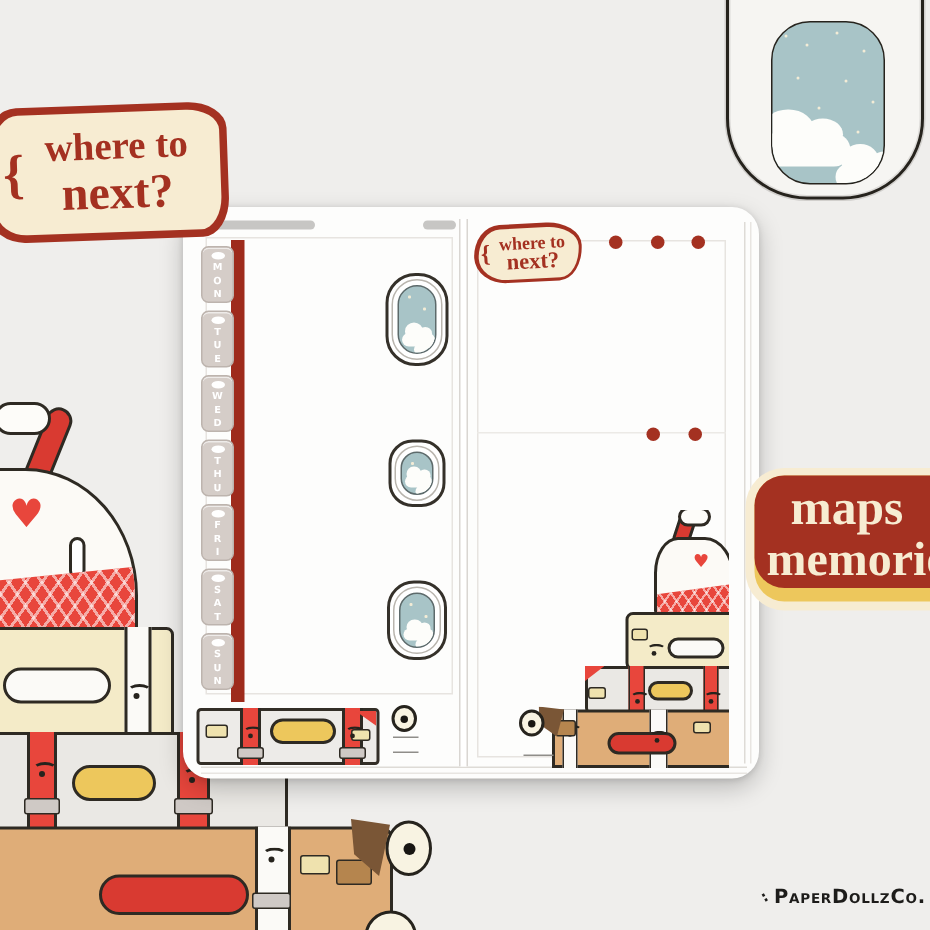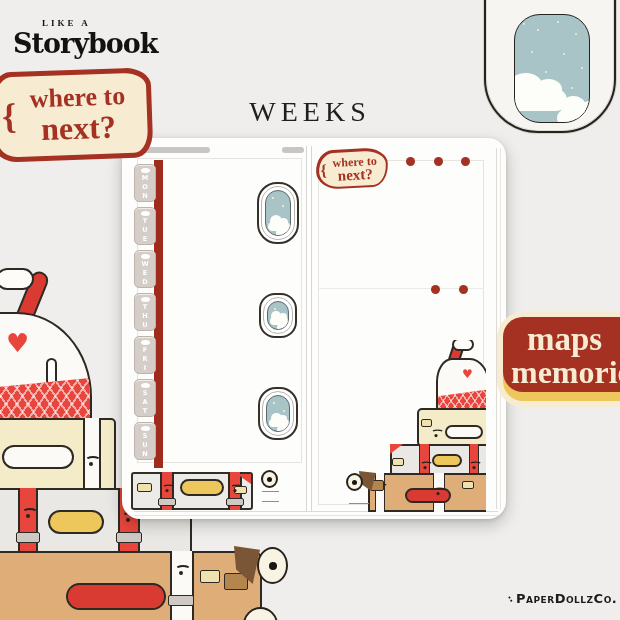--- a/index.html
+++ b/index.html
@@ -369,26 +369,21 @@
   </div>
 
   <div class="plane-window z3">
     <div class="pw-sky">
       <div class="stars"></div>
       <div class="cloud pw-c1"></div>
       <div class="cloud pw-c2"></div>
     </div>
   </div>
 
-  <div class="brand z3">
-    <div class="brand-tagline">LIKE A</div>
-    <div class="brand-name">Storybook</div>
-  </div>
-
-  <div class="weeks z3">WEEKS</div>
+
 
   <div class="sticker-where lg z3">
     <div class="sw-inner">
       <span class="sw-brace">{</span>
       <div class="sw-l1">where to</div>
       <div class="sw-l2">next?</div>
     </div>
   </div>
 
   <div class="sticker-maps lgx z3">

